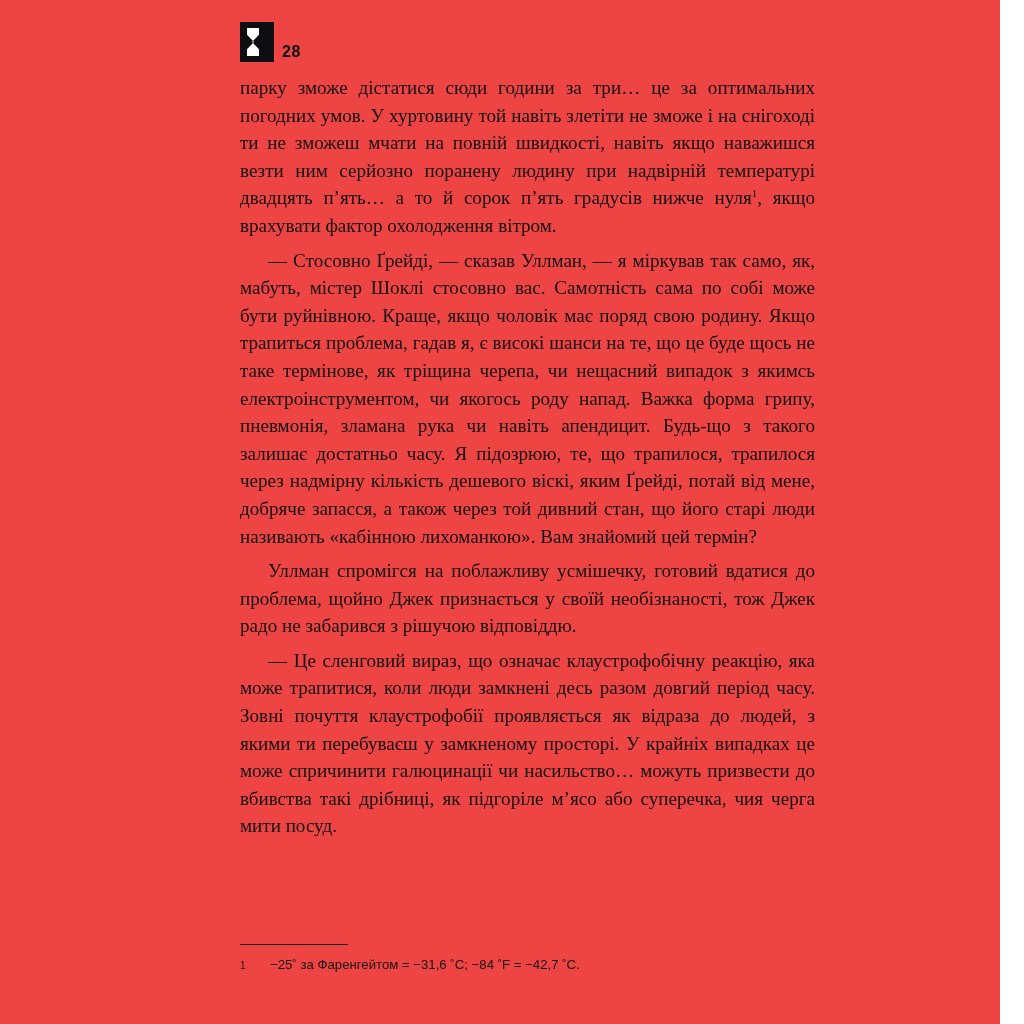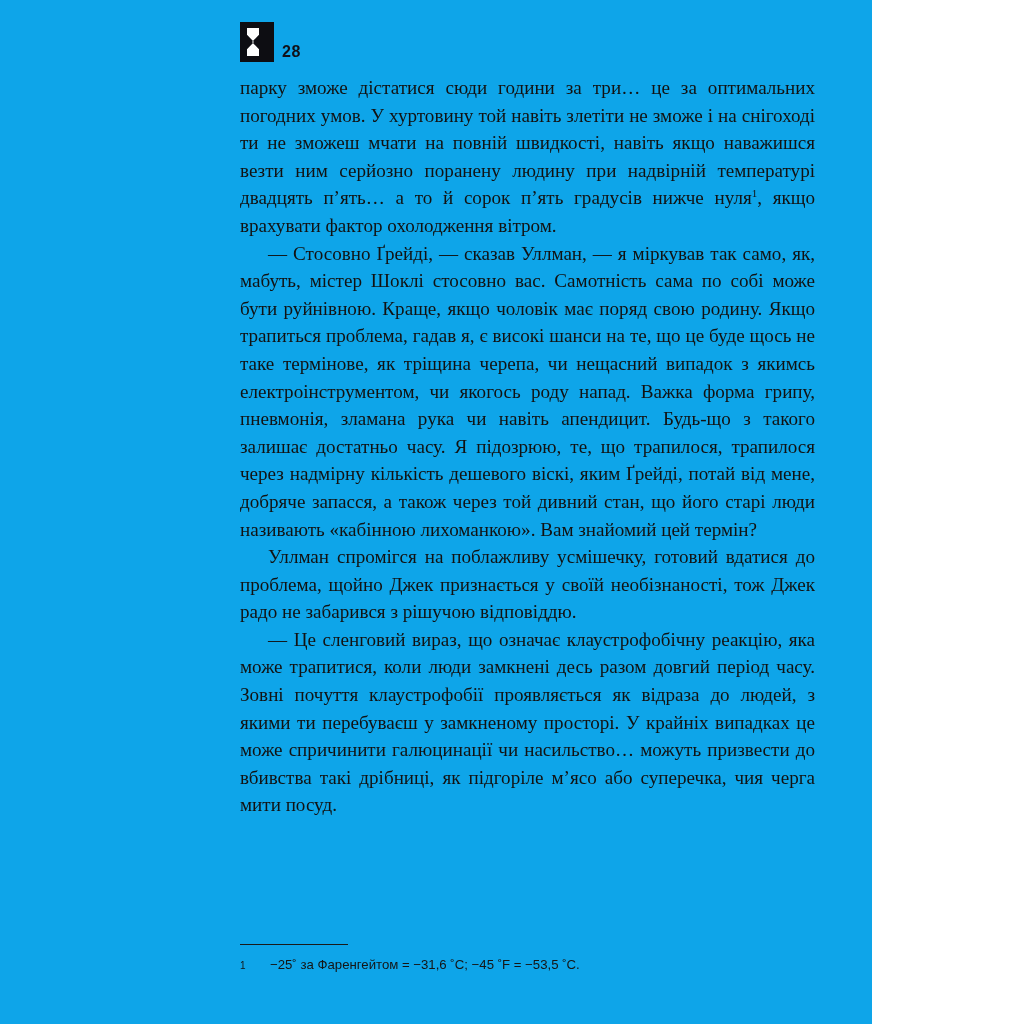--- a/index.html
+++ b/index.html
@@ -9,23 +9,23 @@
   }
   body {
     width: 1024px;
     height: 1024px;
     overflow: hidden;
     font-family: "Liberation Serif", serif;
     color: #141414;
   }
   .page {
     position: relative;
-    width: 872px;
+    width: 1000px;
     height: 1024px;
-    background: #0ea5e9;
+    background: #ef4444;
   }
   .page-header {
     position: absolute;
     top: 22px;
     left: 240px;
     display: flex;
     align-items: center;
     gap: 8px;
   }
   .header-mark {
@@ -65,20 +65,21 @@
     text-justify: inter-word;
     hyphens: manual;
     color: #121212;
   }
   .body-text p {
     margin: 0;
     text-indent: 0;
   }
   .body-text p.indent {
     text-indent: 28px;
+    margin-top: 7px;
   }
   .footnote-area {
     position: absolute;
     left: 240px;
     top: 944px;
     width: 575px;
   }
   .footnote-rule {
     width: 108px;
     height: 1.4px;
@@ -123,17 +124,17 @@
     <p><span>парку зможе дістатися сюди години за три… це за оптимальних погодних умов. У хуртовину той навіть злетіти не зможе і на снігоході ти не зможеш мчати на повній швидкості, навіть якщо наважишся везти ним серйозно поранену людину при надвірній температурі двадцять п’ять… а то й сорок п’ять градусів нижче нуля<sup class="fn">1</sup>, якщо врахувати фактор охолодження вітром.</span></p>
     <p class="indent">— Стосовно Ґрейді, — сказав Уллман, — я міркував так само, як, мабуть, містер Шоклі стосовно вас. Самотність сама по собі може бути руйнівною. Краще, якщо чоловік має поряд свою родину. Якщо трапиться проблема, гадав я, є високі шанси на те, що це буде щось не таке термінове, як тріщина черепа, чи нещасний випадок з якимсь електроінструментом, чи якогось роду напад. Важка форма грипу, пневмонія, зламана рука чи навіть апендицит. Будь-що з такого залишає достатньо часу. Я підозрюю, те, що трапилося, трапилося через надмірну кількість дешевого віскі, яким Ґрейді, потай від мене, добряче запасся, а також через той дивний стан, що його старі люди називають «кабінною лихоманкою». Вам знайомий цей термін?</p>
     <p class="indent">Уллман спромігся на поблажливу усмішечку, готовий вдатися до проблема, щойно Джек признається у своїй необізнаності, тож Джек радо не забарився з рішучою відповіддю.</p>
     <p class="indent">— Це сленговий вираз, що означає клаустрофобічну реакцію, яка може трапитися, коли люди замкнені десь разом довгий період часу. Зовні почуття клаустрофобії проявляється як відраза до людей, з якими ти перебуваєш у замкненому просторі. У крайніх випадках це може спричинити галюцинації чи насильство… можуть призвести до вбивства такі дрібниці, як підгоріле м’ясо або суперечка, чия черга мити посуд.</p>
   </div>
 
   <div class="footnote-area">
     <div class="footnote-rule"></div>
     <div class="footnote">
       <span class="footnote-marker">1</span>
-      <span class="footnote-text">−25˚ за Фаренгейтом = −31,6 ˚C; −45 ˚F = −53,5 ˚C.</span>
+      <span class="footnote-text">−25˚ за Фаренгейтом = −31,6 ˚C; −84 ˚F = −42,7 ˚C.</span>
     </div>
   </div>
 
 </div>
 
 </body></html>

